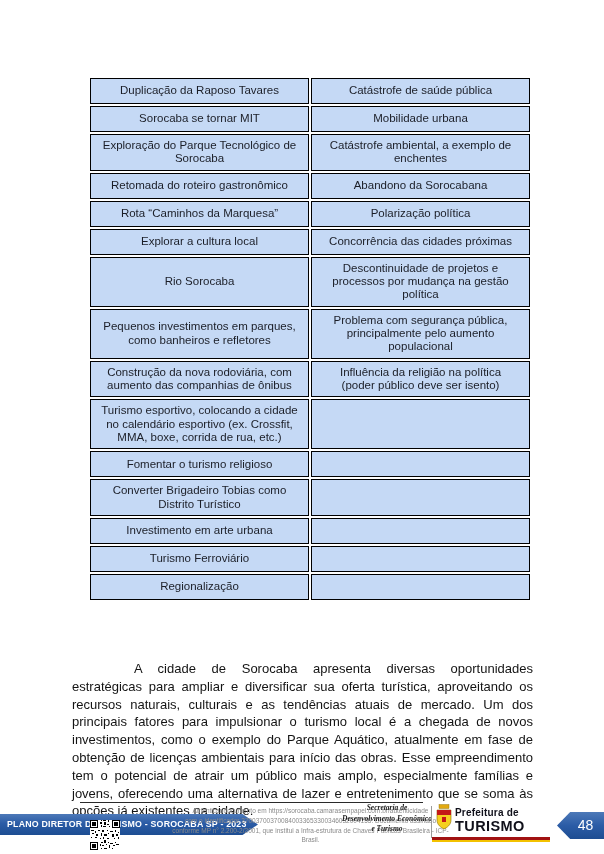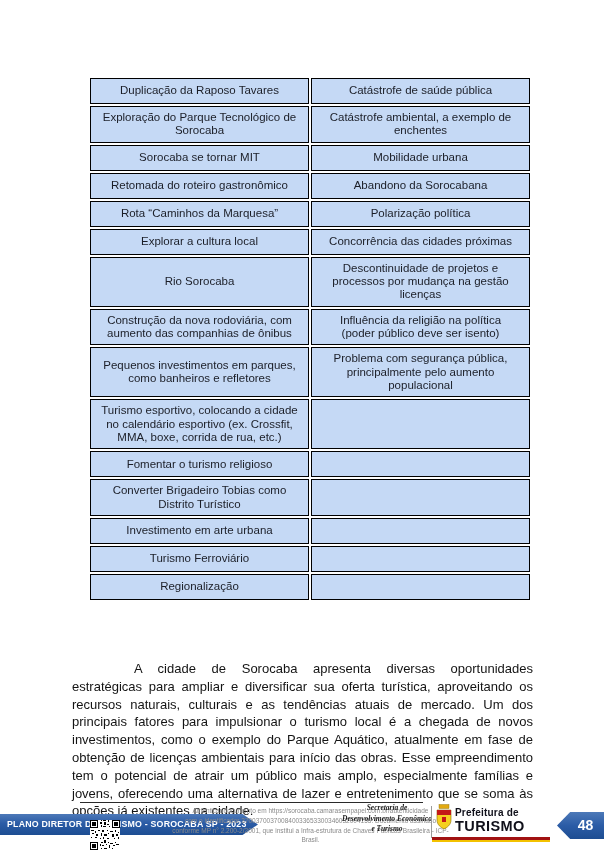--- a/index.html
+++ b/index.html
@@ -61,65 +61,65 @@
     position:absolute;left:455px;top:818px;width:120px;
     font-size:14.5px;font-weight:bold;color:#10101a;z-index:4;letter-spacing:.4px;
   }
   .pref-stripes{position:absolute;left:432px;top:837px;width:118px;z-index:3;}
   .pref-stripes .s1{height:2.5px;}
   .pref-stripes .s2{height:2.5px;}
   .page-badge{
     position:absolute;left:557px;top:812px;width:47px;height:27px;
     background:linear-gradient(180deg,#4d79b8 0%,#2b5ca6 50%,#1d4d92 100%);
     clip-path:polygon(0 50%,28% 0,100% 0,100% 100%,28% 100%);
-    color:#fff;font-weight:bold;font-size:14px;line-height:27px;
+    color:#fff;font-weight:normal;font-size:14px;line-height:27px;
     text-align:center;box-sizing:border-box;padding-left:10px;z-index:4;
   }
 </style>
 </head>
 <body>
 
 <div class="doc-table-wrap">
   <table class="doc-table">
     <tbody>
       <tr>
         <td>Duplicação da Raposo Tavares</td>
         <td>Catástrofe de saúde pública</td>
       </tr>
       <tr>
+        <td>Sorocaba se tornar MIT</td>
+        <td>Mobilidade urbana</td>
+      </tr>
+      <tr>
         <td>Exploração do Parque Tecnológico de Sorocaba</td>
         <td>Catástrofe ambiental, a exemplo de enchentes</td>
       </tr>
       <tr>
-        <td>Sorocaba se tornar MIT</td>
-        <td>Mobilidade urbana</td>
-      </tr>
-      <tr>
         <td>Retomada do roteiro gastronômico</td>
         <td>Abandono da Sorocabana</td>
       </tr>
       <tr>
         <td>Rota “Caminhos da Marquesa”</td>
         <td>Polarização política</td>
       </tr>
       <tr>
         <td>Explorar a cultura local</td>
         <td>Concorrência das cidades próximas</td>
       </tr>
       <tr>
         <td>Rio Sorocaba</td>
-        <td>Descontinuidade de projetos e processos por mudança na gestão licenças</td>
+        <td>Descontinuidade de projetos e processos por mudança na gestão política</td>
+      </tr>
+      <tr>
+        <td>Pequenos investimentos em parques, como banheiros e refletores</td>
+        <td>Problema com segurança pública, principalmente pelo aumento populacional</td>
       </tr>
       <tr>
         <td>Construção da nova rodoviária, com aumento das companhias de ônibus</td>
         <td>Influência da religião na política (poder público deve ser isento)</td>
-      </tr>
-      <tr>
-        <td>Pequenos investimentos em parques, como banheiros e refletores</td>
-        <td>Problema com segurança pública, principalmente pelo aumento populacional</td>
       </tr>
       <tr>
         <td>Turismo esportivo, colocando a cidade no calendário esportivo (ex. Crossfit, MMA, boxe, corrida de rua, etc.)</td>
         <td></td>
       </tr>
       <tr>
         <td>Fomentar o turismo religioso</td>
         <td></td>
       </tr>
       <tr>

